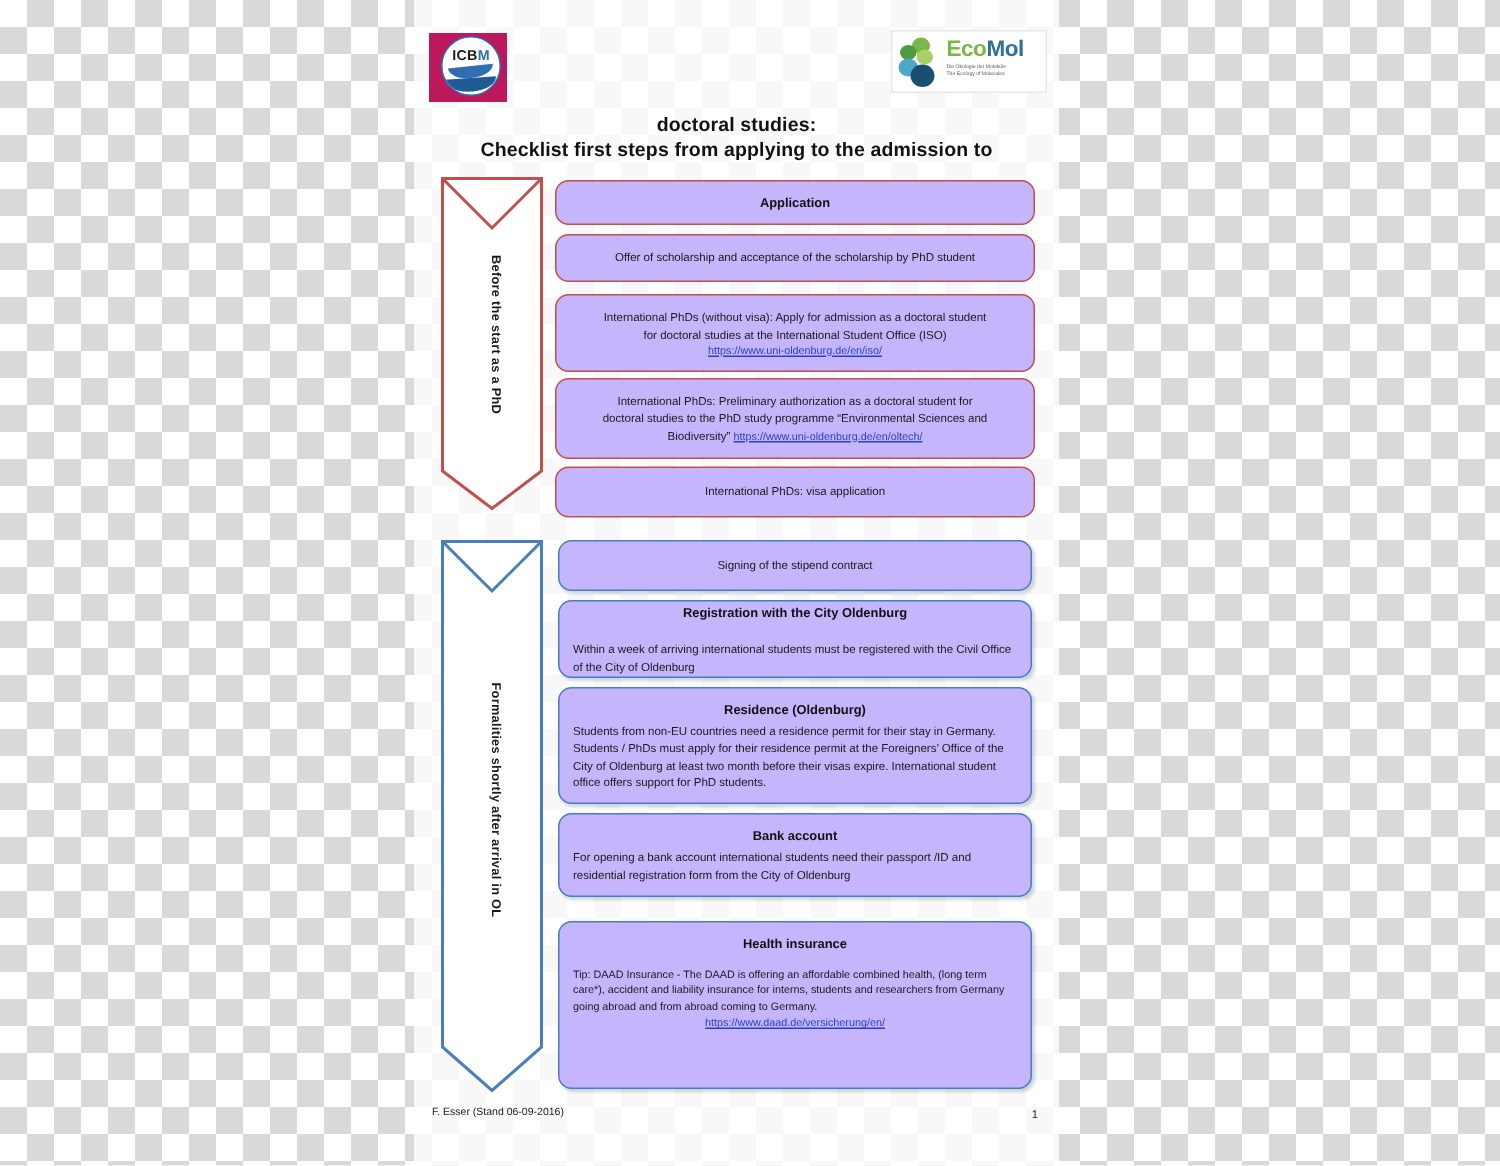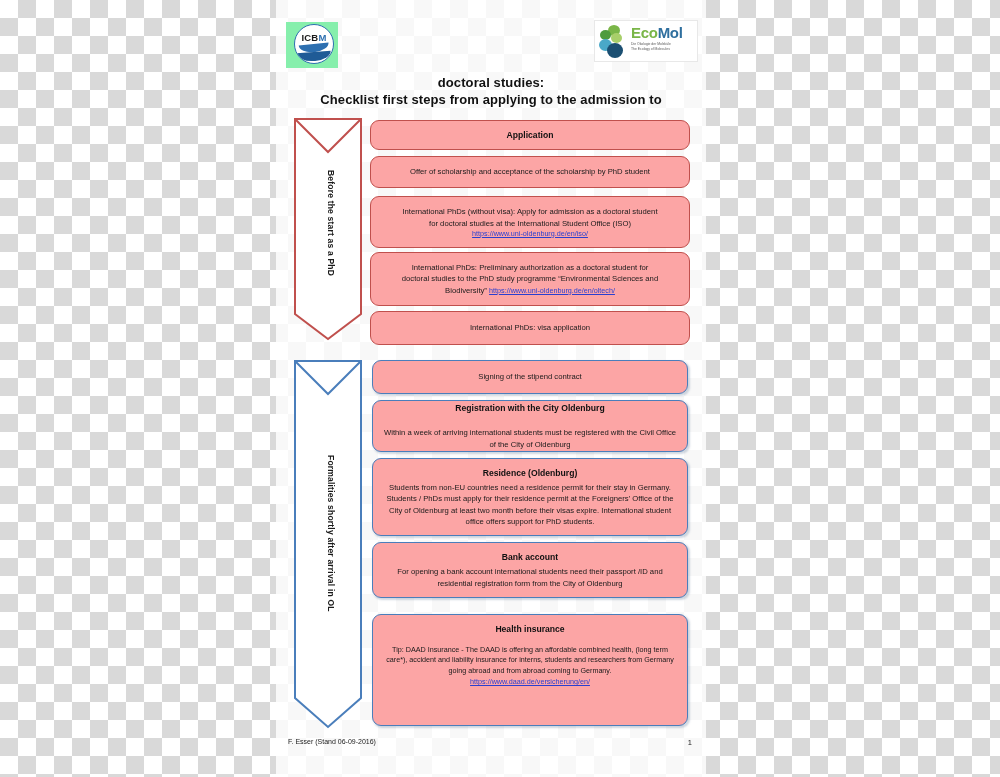--- a/index.html
+++ b/index.html
@@ -15,21 +15,21 @@
     overflow:hidden;
   }
   .page{
     position:absolute;left:276px;top:0;width:430px;height:777px;
     background:rgba(255,255,255,0.80);
   }
   
   .header{position:absolute;left:276px;top:0;width:430px;height:72px;}
   .logo-icbm{
     position:absolute;left:10px;top:22px;width:52px;height:46px;
-    background:#86efac;
+    background:#be185d;
   }
   .icbm-circle{
     position:absolute;left:8px;top:2px;width:38px;height:38px;border-radius:50%;
     border:1.4px solid #2d6fb0;background:#ffffff;overflow:hidden;
   }
   .icbm-text{
     position:absolute;top:7px;left:0;width:100%;text-align:center;
     font-size:9.5px;font-weight:bold;color:#1a1a1a;letter-spacing:.2px;
   }
   .icbm-text .m{color:#2d6fb0;}
@@ -75,27 +75,27 @@
   .arrow svg{display:block;overflow:visible;}
   .arrow-label{
     position:absolute;
     font-size:8.5px;font-weight:bold;color:#1a1a1a;
     writing-mode:vertical-rl;
     white-space:nowrap;letter-spacing:.2px;
   }
   
   .box{
     position:absolute;
-    background:#fca5a5;
+    background:#c4b5fd;
     border-radius:9px;
     box-sizing:border-box;
     display:flex;flex-direction:column;
     align-items:center;justify-content:center;
     padding:4px 9px;
-    text-align:center;
+    text-align:left;
   }
   .box.red{border:1.3px solid #c0504d;}
   .box.blue{border:1.6px solid #4a7ebb;box-shadow:1.5px 1.5px 2px rgba(120,140,170,.35);}
   .box-title{
     font-size:8.6px;font-weight:bold;color:#111;
     line-height:12px;margin-bottom:3px;
   }
   .box-title.solo{margin-bottom:0;}
   .box-body{
     font-size:7.7px;color:#1a1a1a;line-height:11.2px;

